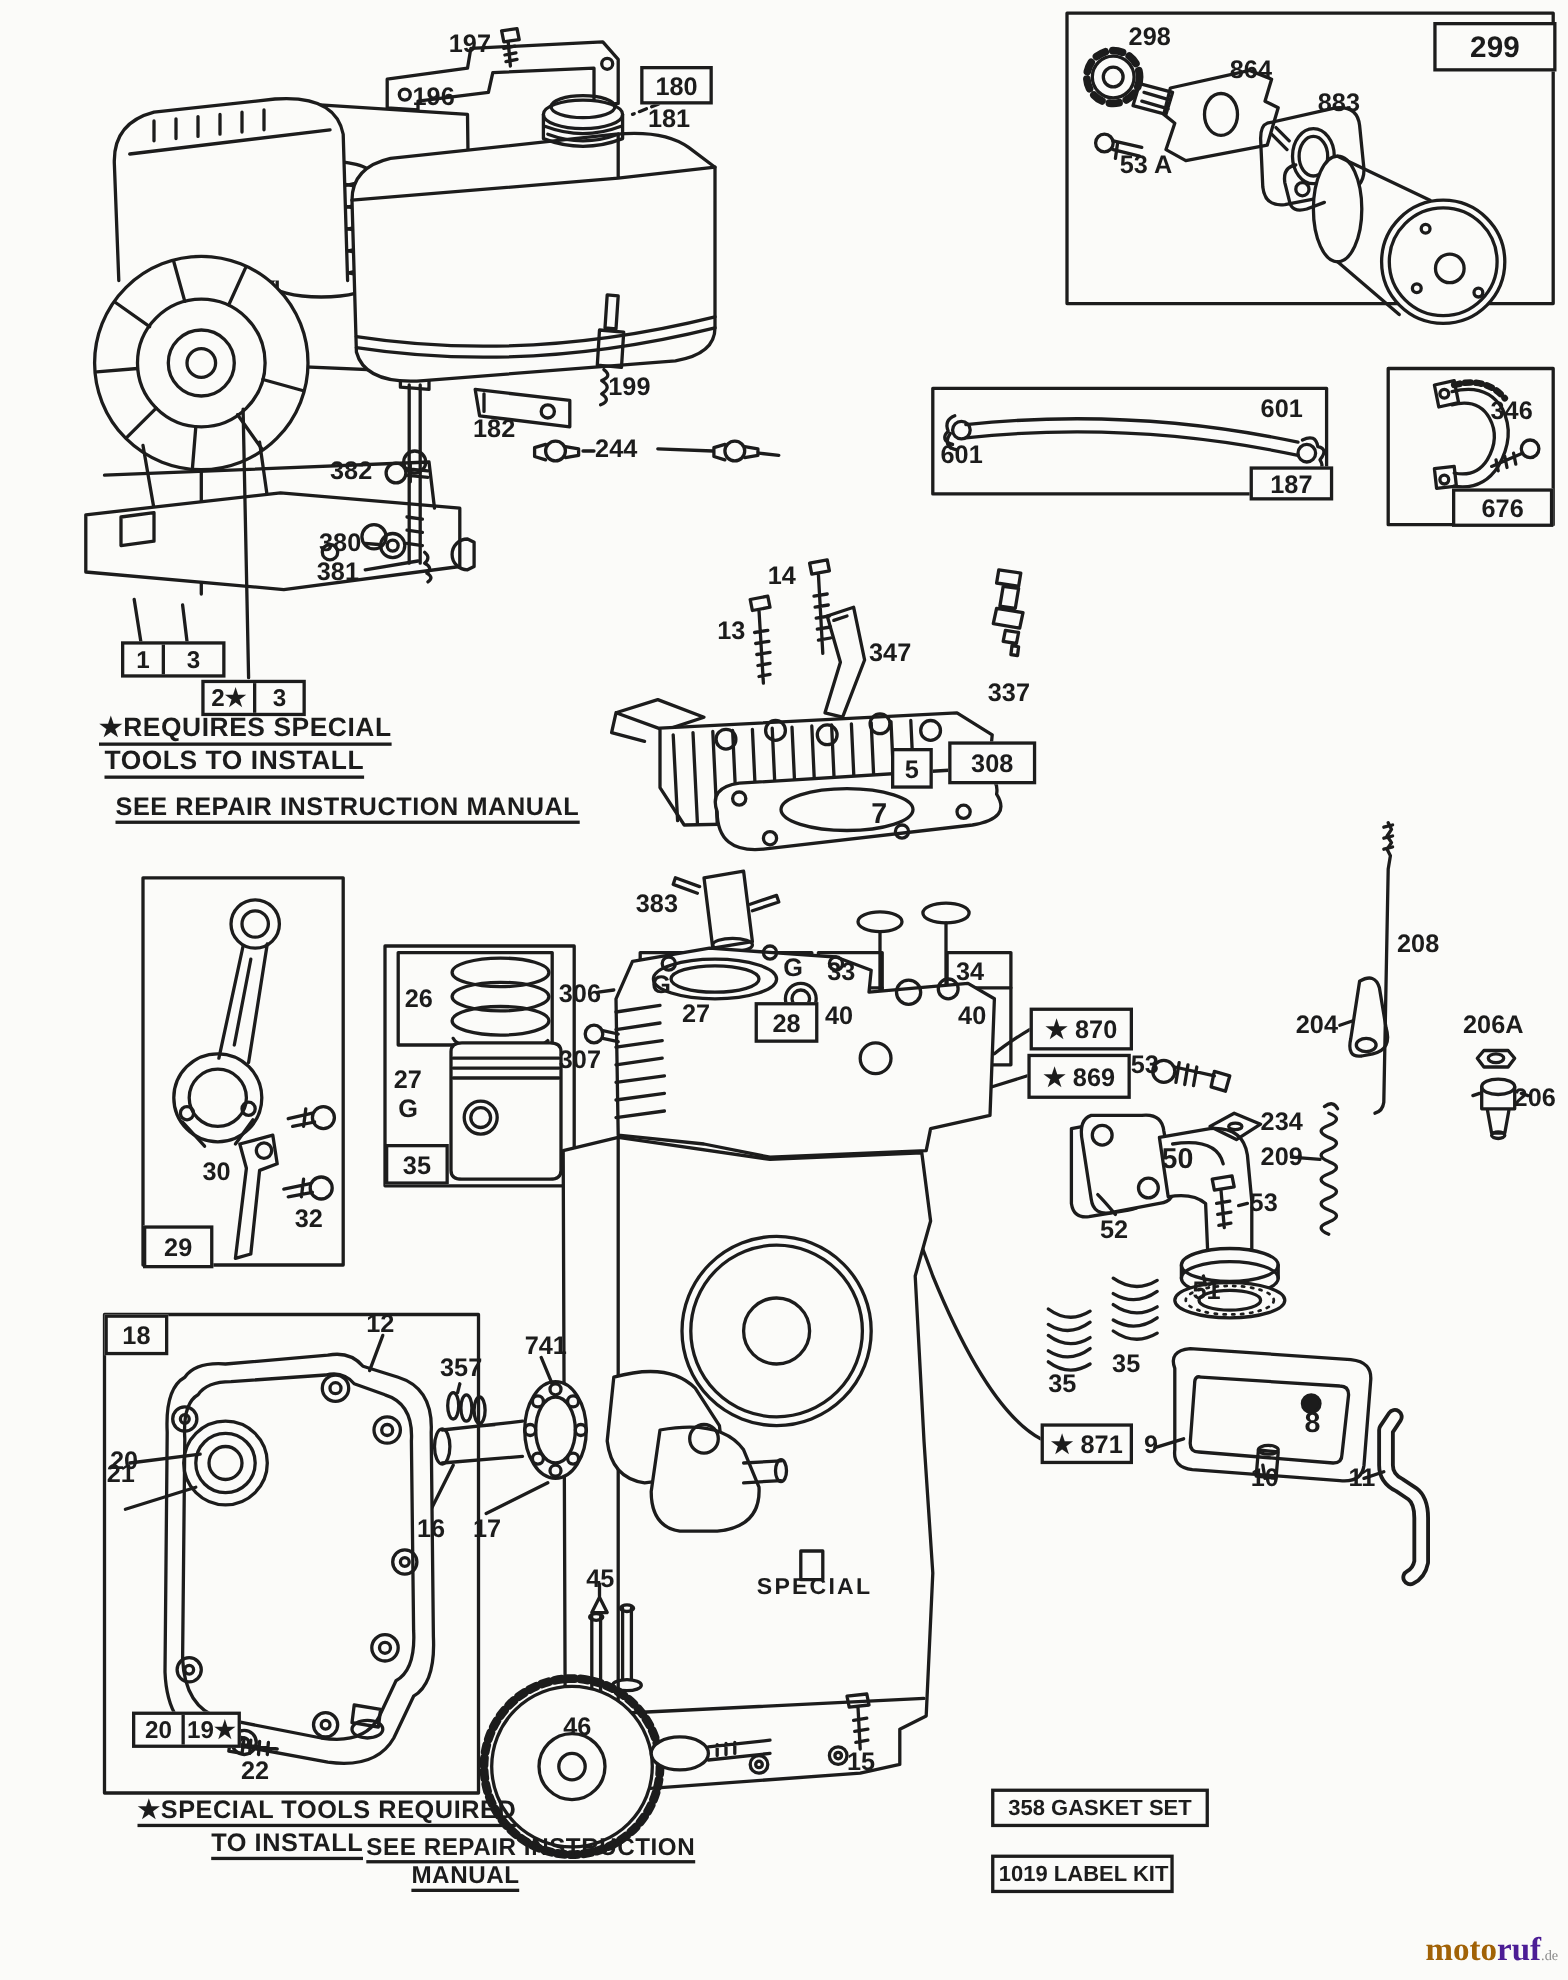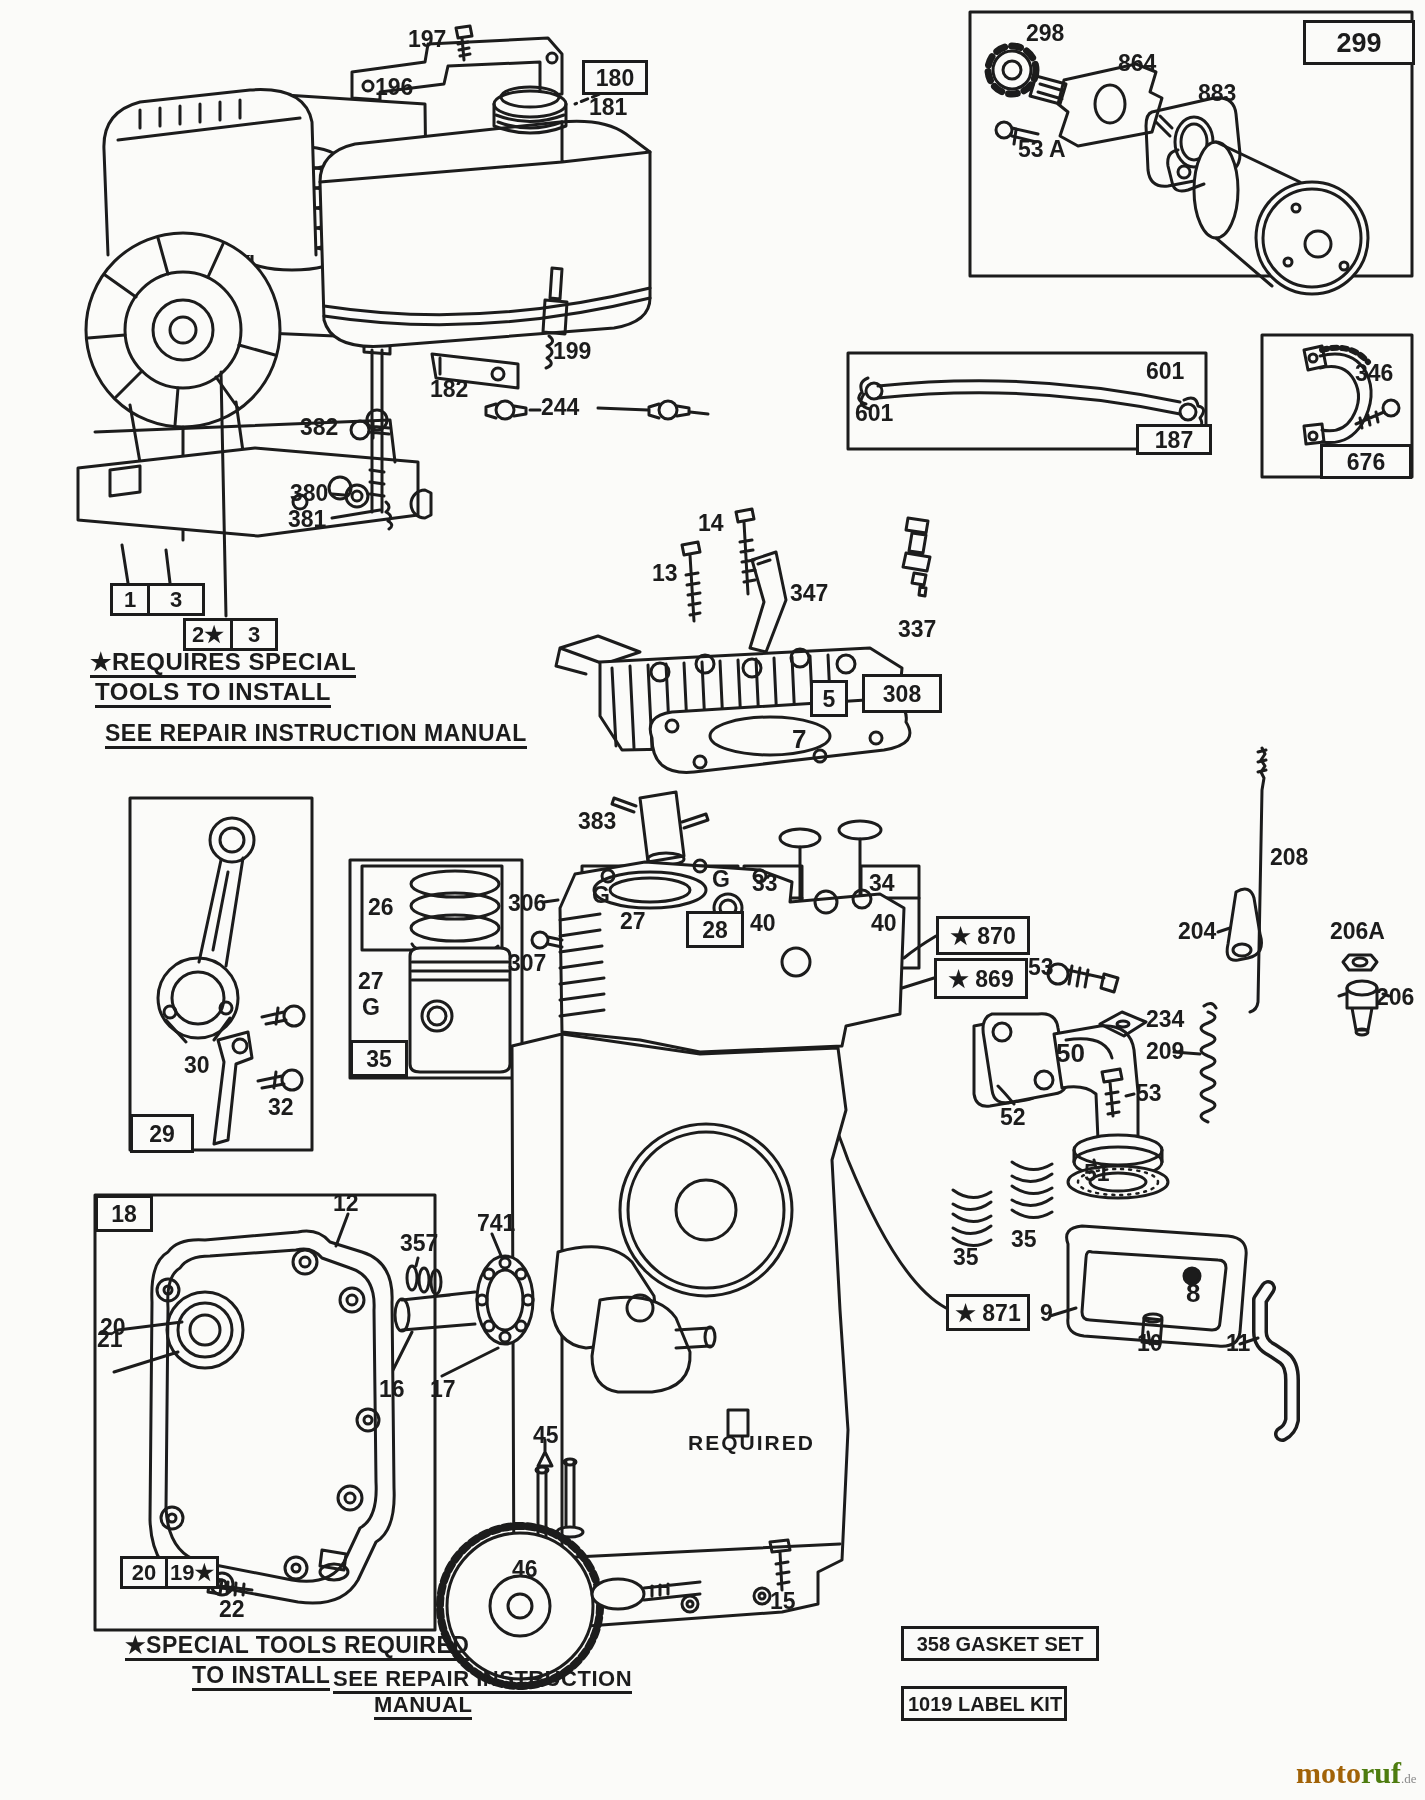--- a/index.html
+++ b/index.html
@@ -445,21 +445,21 @@
     <div class="lbl plain" style="left: 100px; top: 1316px;">20</div>
     <div class="lbl plain" style="left: 97px; top: 1304px; margin-top: 24px;">21</div>
     <div class="lbl plain" style="left: 400px; top: 1232px;">357</div>
     <div class="lbl plain" style="left: 477px; top: 1212px;">741</div>
     <div class="lbl plain" style="left: 379px; top: 1378px;">16</div>
     <div class="lbl plain" style="left: 430px; top: 1378px; text-align: center;">17</div>
     <div class="lbl plain" style="left: 533px; top: 1424px;">45</div>
     <div class="lbl plain" style="left: 512px; top: 1558px;">46</div>
     <div class="lbl plain" style="left: 219px; top: 1598px;">22</div>
     <div class="lbl plain" style="left: 770px; top: 1590px;">15</div>
-    <div class="lbl plain" style="left: 688px; top: 1432px; font-size: 21px; letter-spacing: 2px;">REQUIRED</div>
+    <div class="lbl plain" style="left: 688px; top: 1432px; font-size: 21px; letter-spacing: 2px;">SPECIAL</div>
     <div class="lbl box" style="left: 901px; top: 1626px; width: 184px; height: 26px; line-height: 26px; font-size: 20px;">358 GASKET SET</div>
     <div class="lbl box" style="left: 901px; top: 1686px; width: 152px; height: 26px; line-height: 26px; font-size: 20px;">1019 LABEL KIT</div>
     <div class="lbl cells" style="left: 110px; top: 583px; font-size: 22px;">
       <span class="cell" style="width: 30px;">1</span>
       <span class="cell" style="width: 48px;">3</span>
     </div>
     <div class="lbl cells" style="left: 183px; top: 618px; font-size: 22px;">
       <span class="cell" style="width: 40px;">2★</span>
       <span class="cell" style="width: 38px;">3</span>
     </div>
@@ -470,14 +470,14 @@
     <div class="lbl note" style="left: 90px; top: 650px; font-size: 24px;">★REQUIRES SPECIAL</div>
     <div class="lbl note" style="left: 95px; top: 680px; font-size: 24px;">TOOLS TO INSTALL</div>
     <div class="lbl note" style="left: 105px; top: 722px; font-size: 23px;">SEE REPAIR INSTRUCTION MANUAL</div>
     <div class="lbl note" style="left: 125px; top: 1634px; font-size: 23px;">★SPECIAL TOOLS REQUIRED</div>
     <div class="lbl note" style="left: 192px; top: 1664px; font-size: 23px;">TO INSTALL</div>
     <div class="lbl note" style="left: 333px; top: 1668px; font-size: 22px;">SEE REPAIR INSTRUCTION</div>
     <div class="lbl note" style="left: 374px; top: 1694px; font-size: 22px;">MANUAL</div>
   </div>
 
 <div id="watermark">
-  <span style="color: #a16207;">moto</span><span style="color: #4d7c0f;">ruf</span><span class="de" style="color: rgb(138, 138, 138);">.de</span>
+  <span style="color: #a16207;">moto</span><span style="color: #4c1d95;">ruf</span><span class="de" style="color: rgb(138, 138, 138);">.de</span>
 </div>
 
 </body></html>

